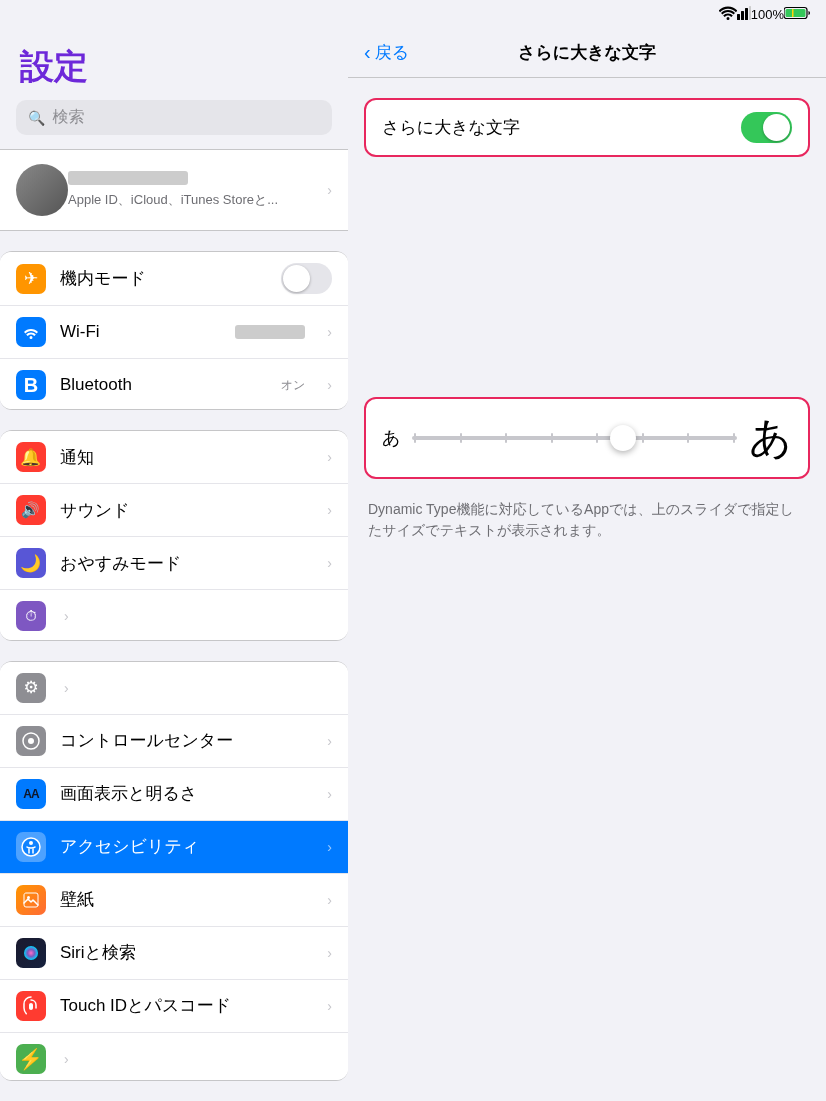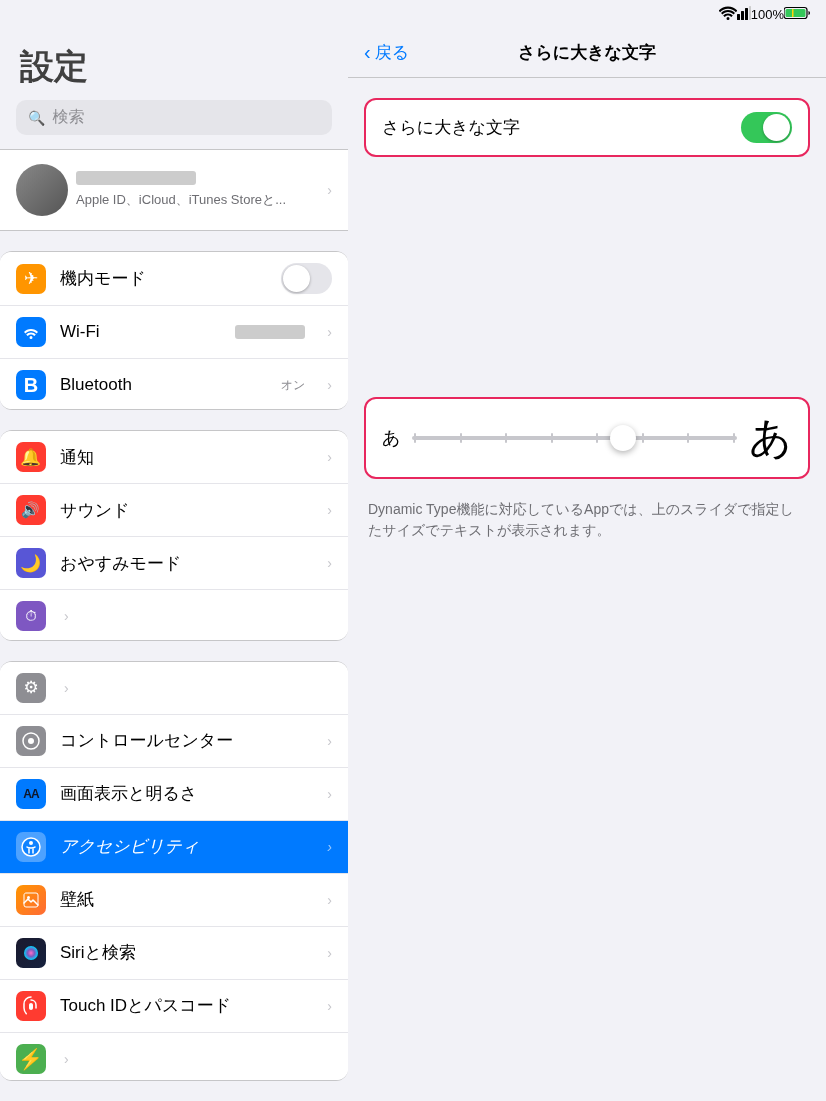--- a/index.html
+++ b/index.html
@@ -45,21 +45,21 @@
       background: #f2f2f7;
       overflow-y: auto;
       display: flex;
       flex-direction: column;
     }
 
     .sidebar-title {
       font-size: 34px;
       font-weight: 700;
       padding: 16px 20px 10px 20px;
-      color: #404040;
+      color: #6d28d9;
     }
 
     .search-bar {
       margin: 0 16px 14px 16px;
       background: #e5e5ea;
       border-radius: 10px;
       display: flex;
       align-items: center;
       padding: 7px 12px;
       gap: 7px;
@@ -69,21 +69,21 @@
 
     
     .account-row {
       background: #fff;
       margin: 0 0 20px 0;
       display: flex;
       align-items: center;
       padding: 14px 16px;
       border-top: 0.5px solid #c6c6c8;
       border-bottom: 0.5px solid #c6c6c8;
-      gap: 8px;
+      gap: 0;
     }
     .account-avatar {
       width: 52px;
       height: 52px;
       border-radius: 50%;
       background: #b0b0b8;
       overflow: hidden;
       flex-shrink: 0;
     }
     .account-avatar-inner {
@@ -180,21 +180,20 @@
 
     .chevron {
       color: #c7c7cc;
       font-size: 14px;
       margin-left: 4px;
     }
 
     
     .settings-item.active {
       background: #007aff;
-      font-style: italic;
     }
     .settings-item.active .settings-label {
       color: #fff;
     }
     .settings-item.active .chevron {
       color: rgba(255,255,255,0.6);
     }
     .settings-item.active .settings-icon {
       background: rgba(255,255,255,0.3) !important;
     }

